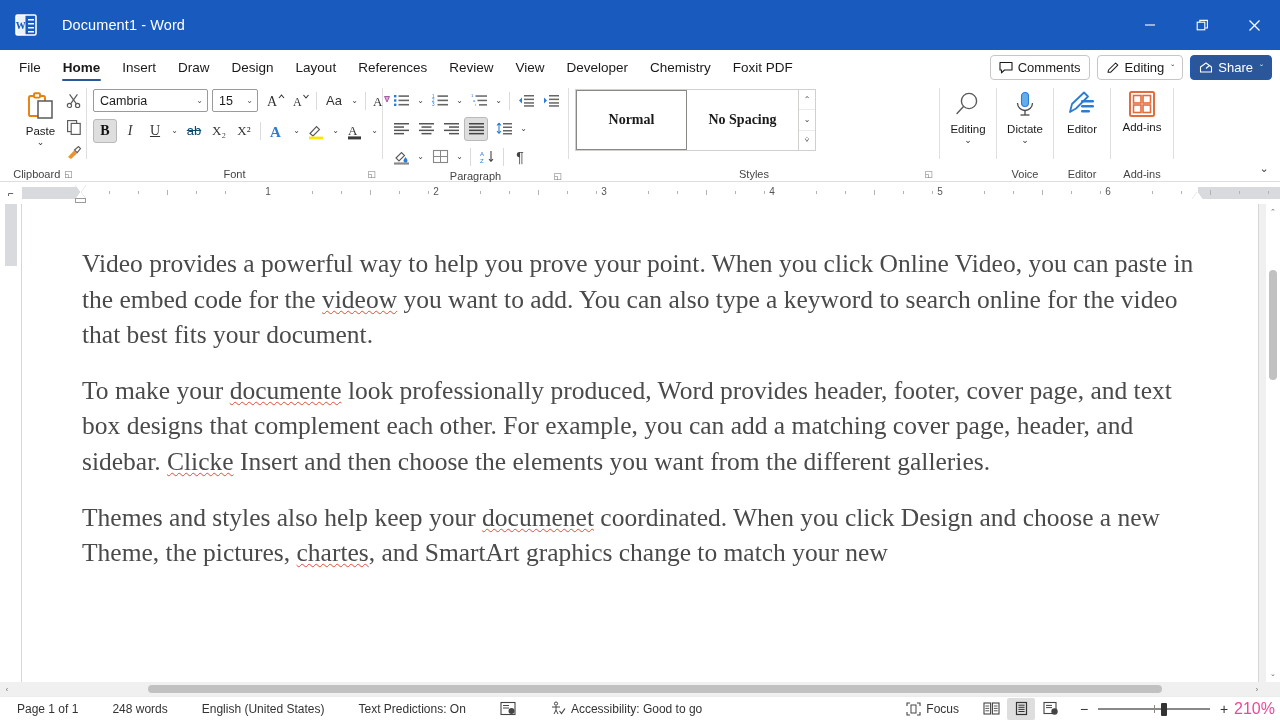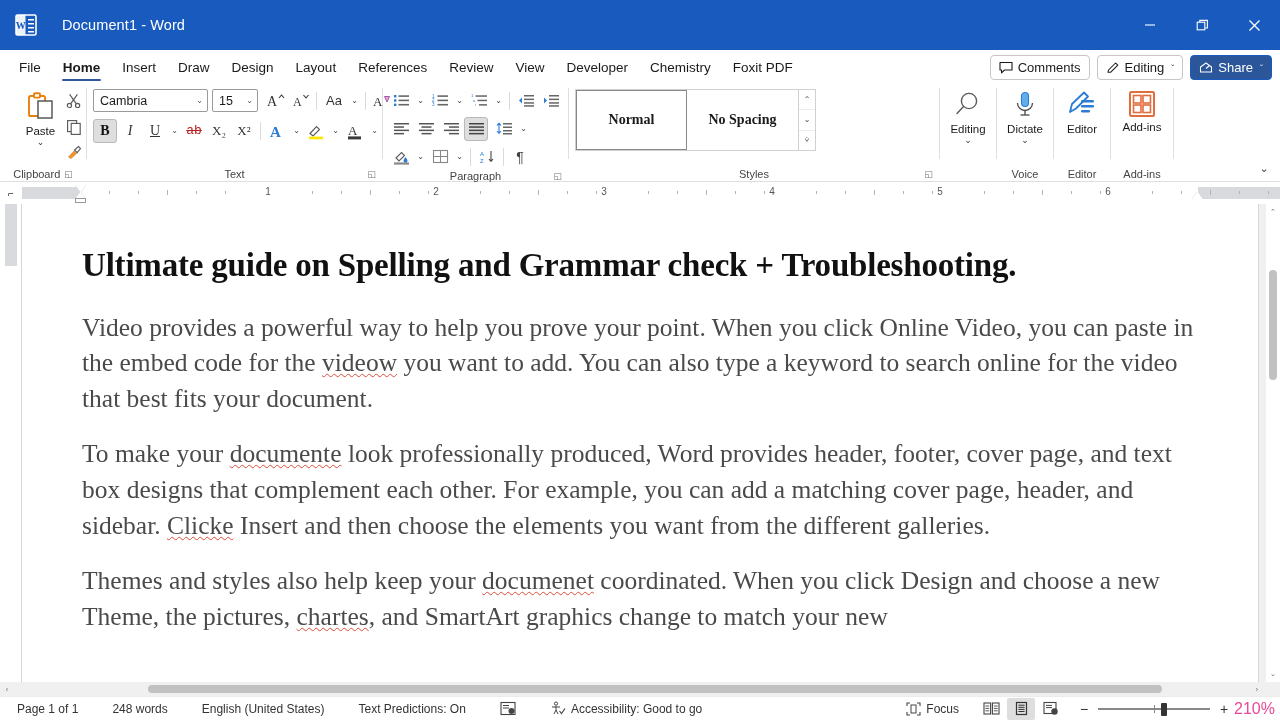--- a/index.html
+++ b/index.html
@@ -420,21 +420,21 @@
             <span style="font-family:'Liberation Serif',serif;font-size:14px;font-weight:bold;color:#111">B</span>
           </div>
           <div class="icbtn">
             <span style="font-family:'Liberation Serif',serif;font-size:14px;font-style:italic;color:#333">I</span>
           </div>
           <div class="icbtn">
             <span style="font-family:'Liberation Serif',serif;font-size:14px;text-decoration:underline;color:#333">U</span>
           </div>
           <div class="drop">⌄</div>
           <div class="icbtn">
-            <span style="font-family:Liberation Mono, monospace;font-size:13px;text-decoration:line-through;color:#b91c1c">ab</span>
+            <span style="font-family:Liberation Sans, sans-serif;font-size:13px;text-decoration:line-through;color:#0c4a6e">ab</span>
           </div>
           <div class="icbtn">
             <span style="font-family:'Liberation Serif',serif;font-size:13px;color:#333">X₂</span>
           </div>
           <div class="icbtn">
             <span style="font-family:'Liberation Serif',serif;font-size:13px;color:#333">X²</span>
           </div>
           <div class="vsep"></div>
           <div class="icbtn">
             <svg width="18" height="18" viewBox="0 0 18 18">
@@ -452,21 +452,21 @@
           <div class="icbtn">
             <svg width="18" height="18" viewBox="0 0 18 18">
               <text x="2" y="13" font-family="Liberation Serif, serif" font-size="13" fill="#333">A</text>
               <rect x="2" y="14.4" width="13" height="3" fill="#3a3a3a"></rect>
             </svg>
           </div>
           <div class="drop">⌄</div>
         </div>
       </div>
       <div class="group-label">
-        <span>Text</span>
+        <span>Font</span>
         <span class="dlg-launcher">◱</span>
       </div>
     </div>
     <div class="group-sep"></div>
 
     <div class="group" style="width:185px">
       <div class="group-body" style="flex-direction:column;padding-left:6px;gap:1px;align-items:flex-start;">
         <div class="row">
           <div class="icbtn">
             <svg width="17" height="15" viewBox="0 0 17 15">
@@ -749,21 +749,20 @@
       <div class="indent-bot" style="left:1170px"></div>
     </div>
   </div>
 
   <div class="docarea">
     <div class="vruler">
       <div class="vgray" style="top:0;height:62px"></div>
     </div>
 
     <div class="page">
-      <h1 class="doch1">Ultimate guide on Spelling and Grammar check + Troubleshooting.</h1>
 
       <p class="docp"><span>Video provides a powerful way to help you prove your point. When you click Online Video, you can paste in the embed code for the </span><span class="sp">videow</span><span> you want to add. You can also type a keyword to search online for the video that best fits your document.</span></p>
 
       <p class="docp"><span>To make your </span><span class="sp">documente</span><span> look professionally produced, Word provides header, footer, cover page, and text box designs that complement each other. For example, you can add a matching cover page, header, and sidebar. </span><span class="sp">Clicke</span><span> Insert and then choose the elements you want from the different galleries.</span></p>
 
       <p class="docp"><span>Themes and styles also help keep your </span><span class="sp">documenet</span><span> coordinated. When you click Design and choose a new Theme, the pictures, </span><span class="sp">chartes</span><span>, and SmartArt graphics change to match your new</span></p>
     </div>
 
     <div class="vscroll">
       <div class="vs-arrow">⌃</div>

